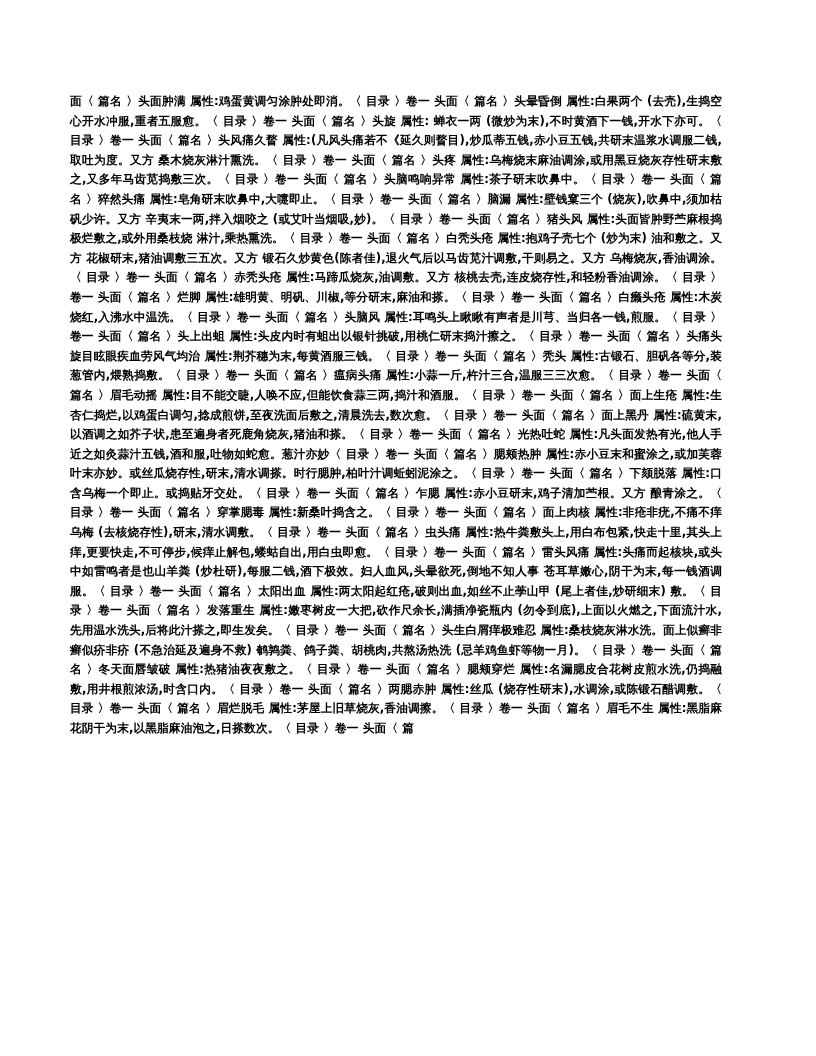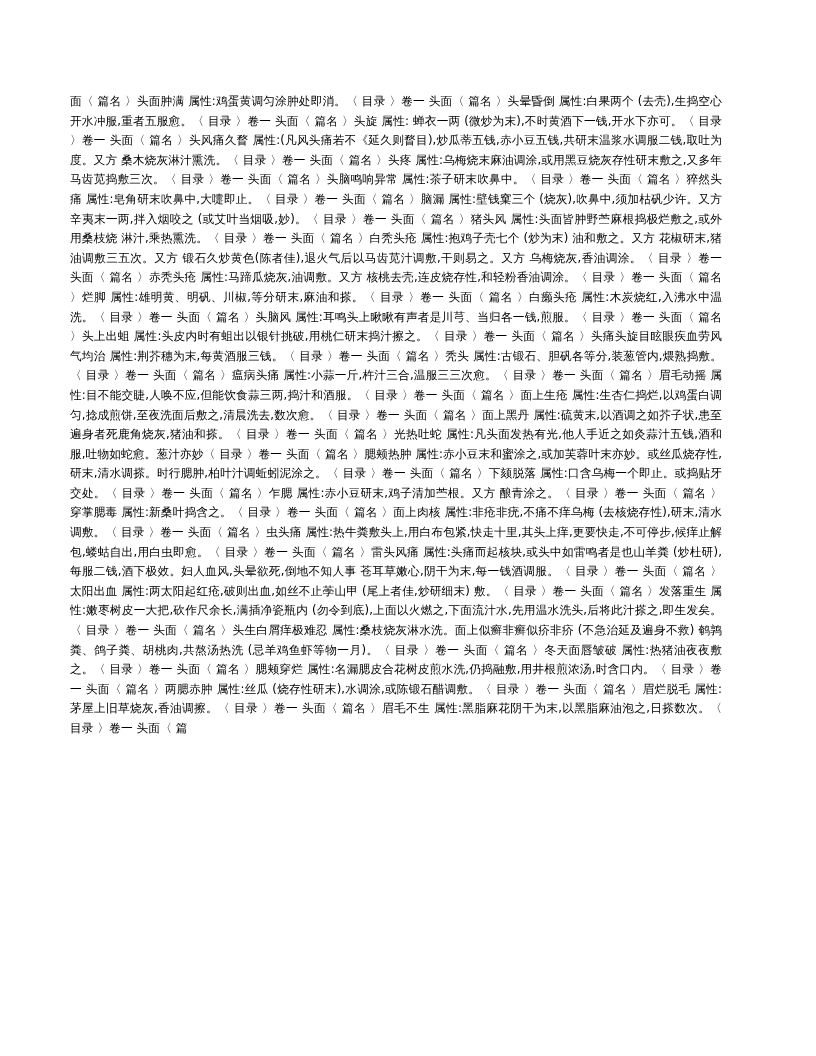--- a/index.html
+++ b/index.html
@@ -12,20 +12,21 @@
     height: 1056px;
     font-family: "DejaVu Sans", sans-serif;
   }
   .page {
     position: relative;
     width: 816px;
     height: 1056px;
     box-sizing: border-box;
     padding: 92px 94px 92px 70px;
     background: #ffffff;
+    font-weight: bold;
   }
   .body-text {
     font-family: "DejaVu Sans", sans-serif;
     font-size: 11.7px;
     line-height: 19.6px;
     color: #000000;
     text-align: justify;
     text-justify: inter-ideograph;
     letter-spacing: 0.1px;
     word-break: break-all;

